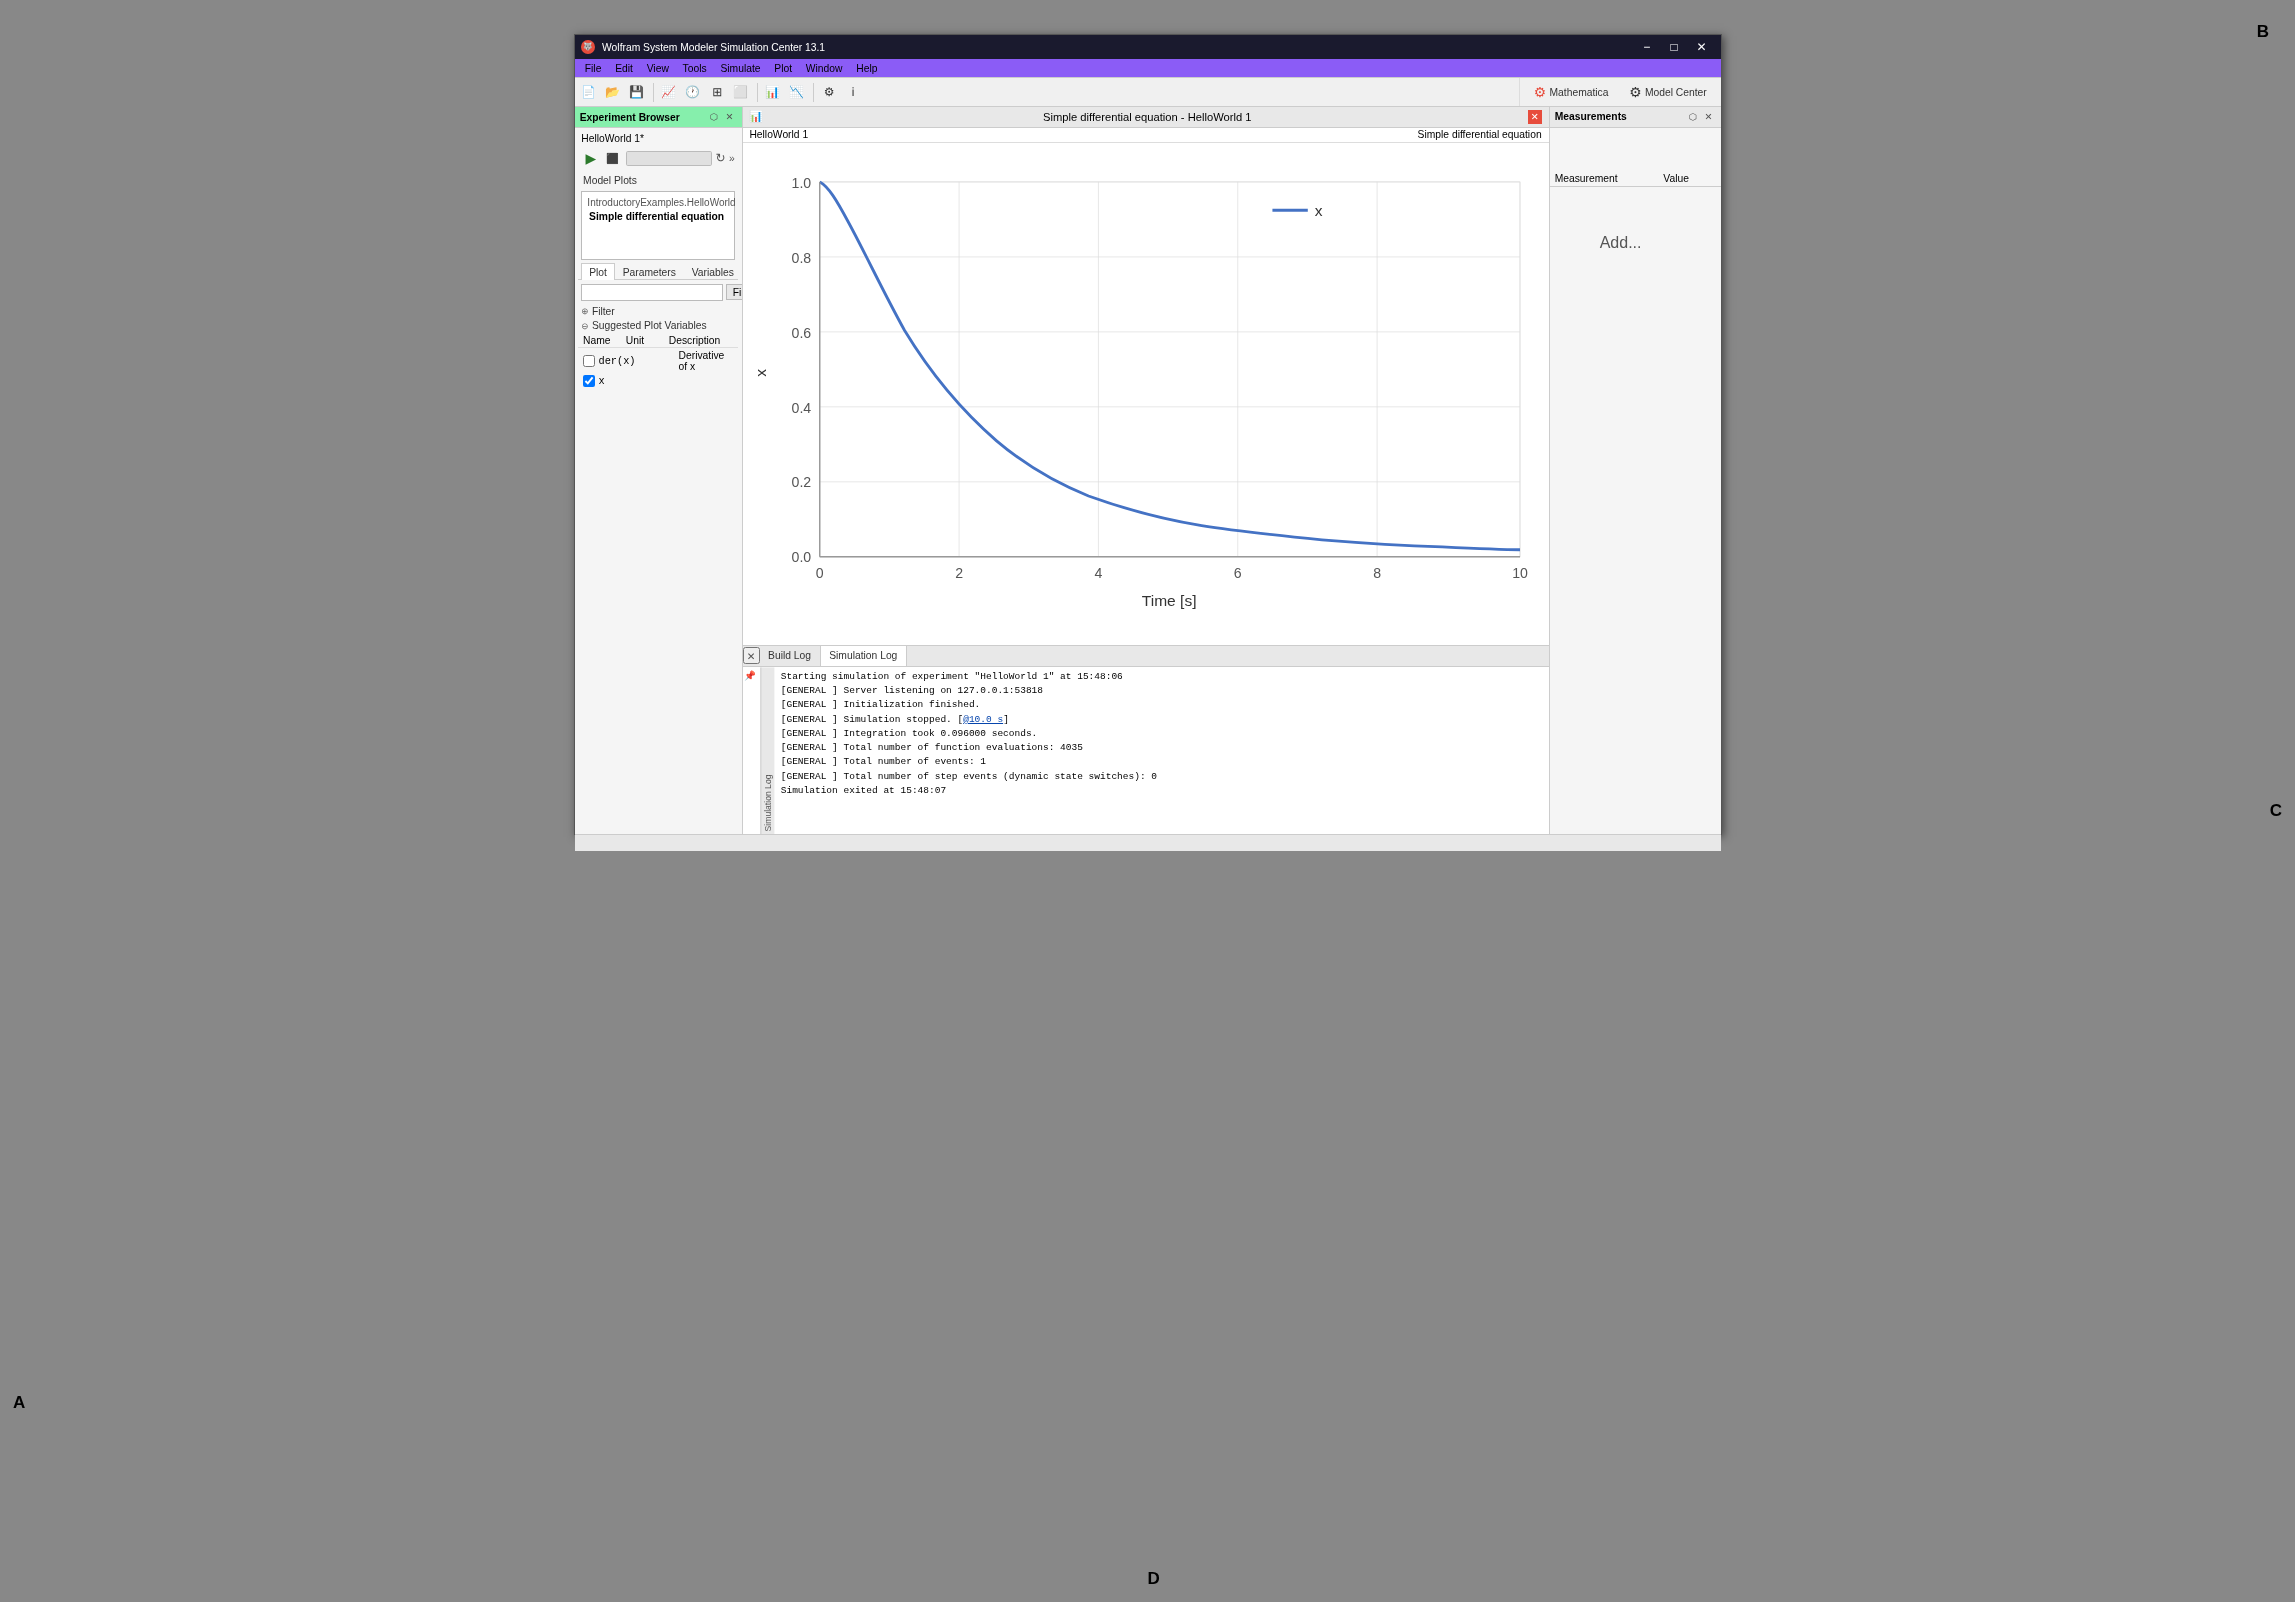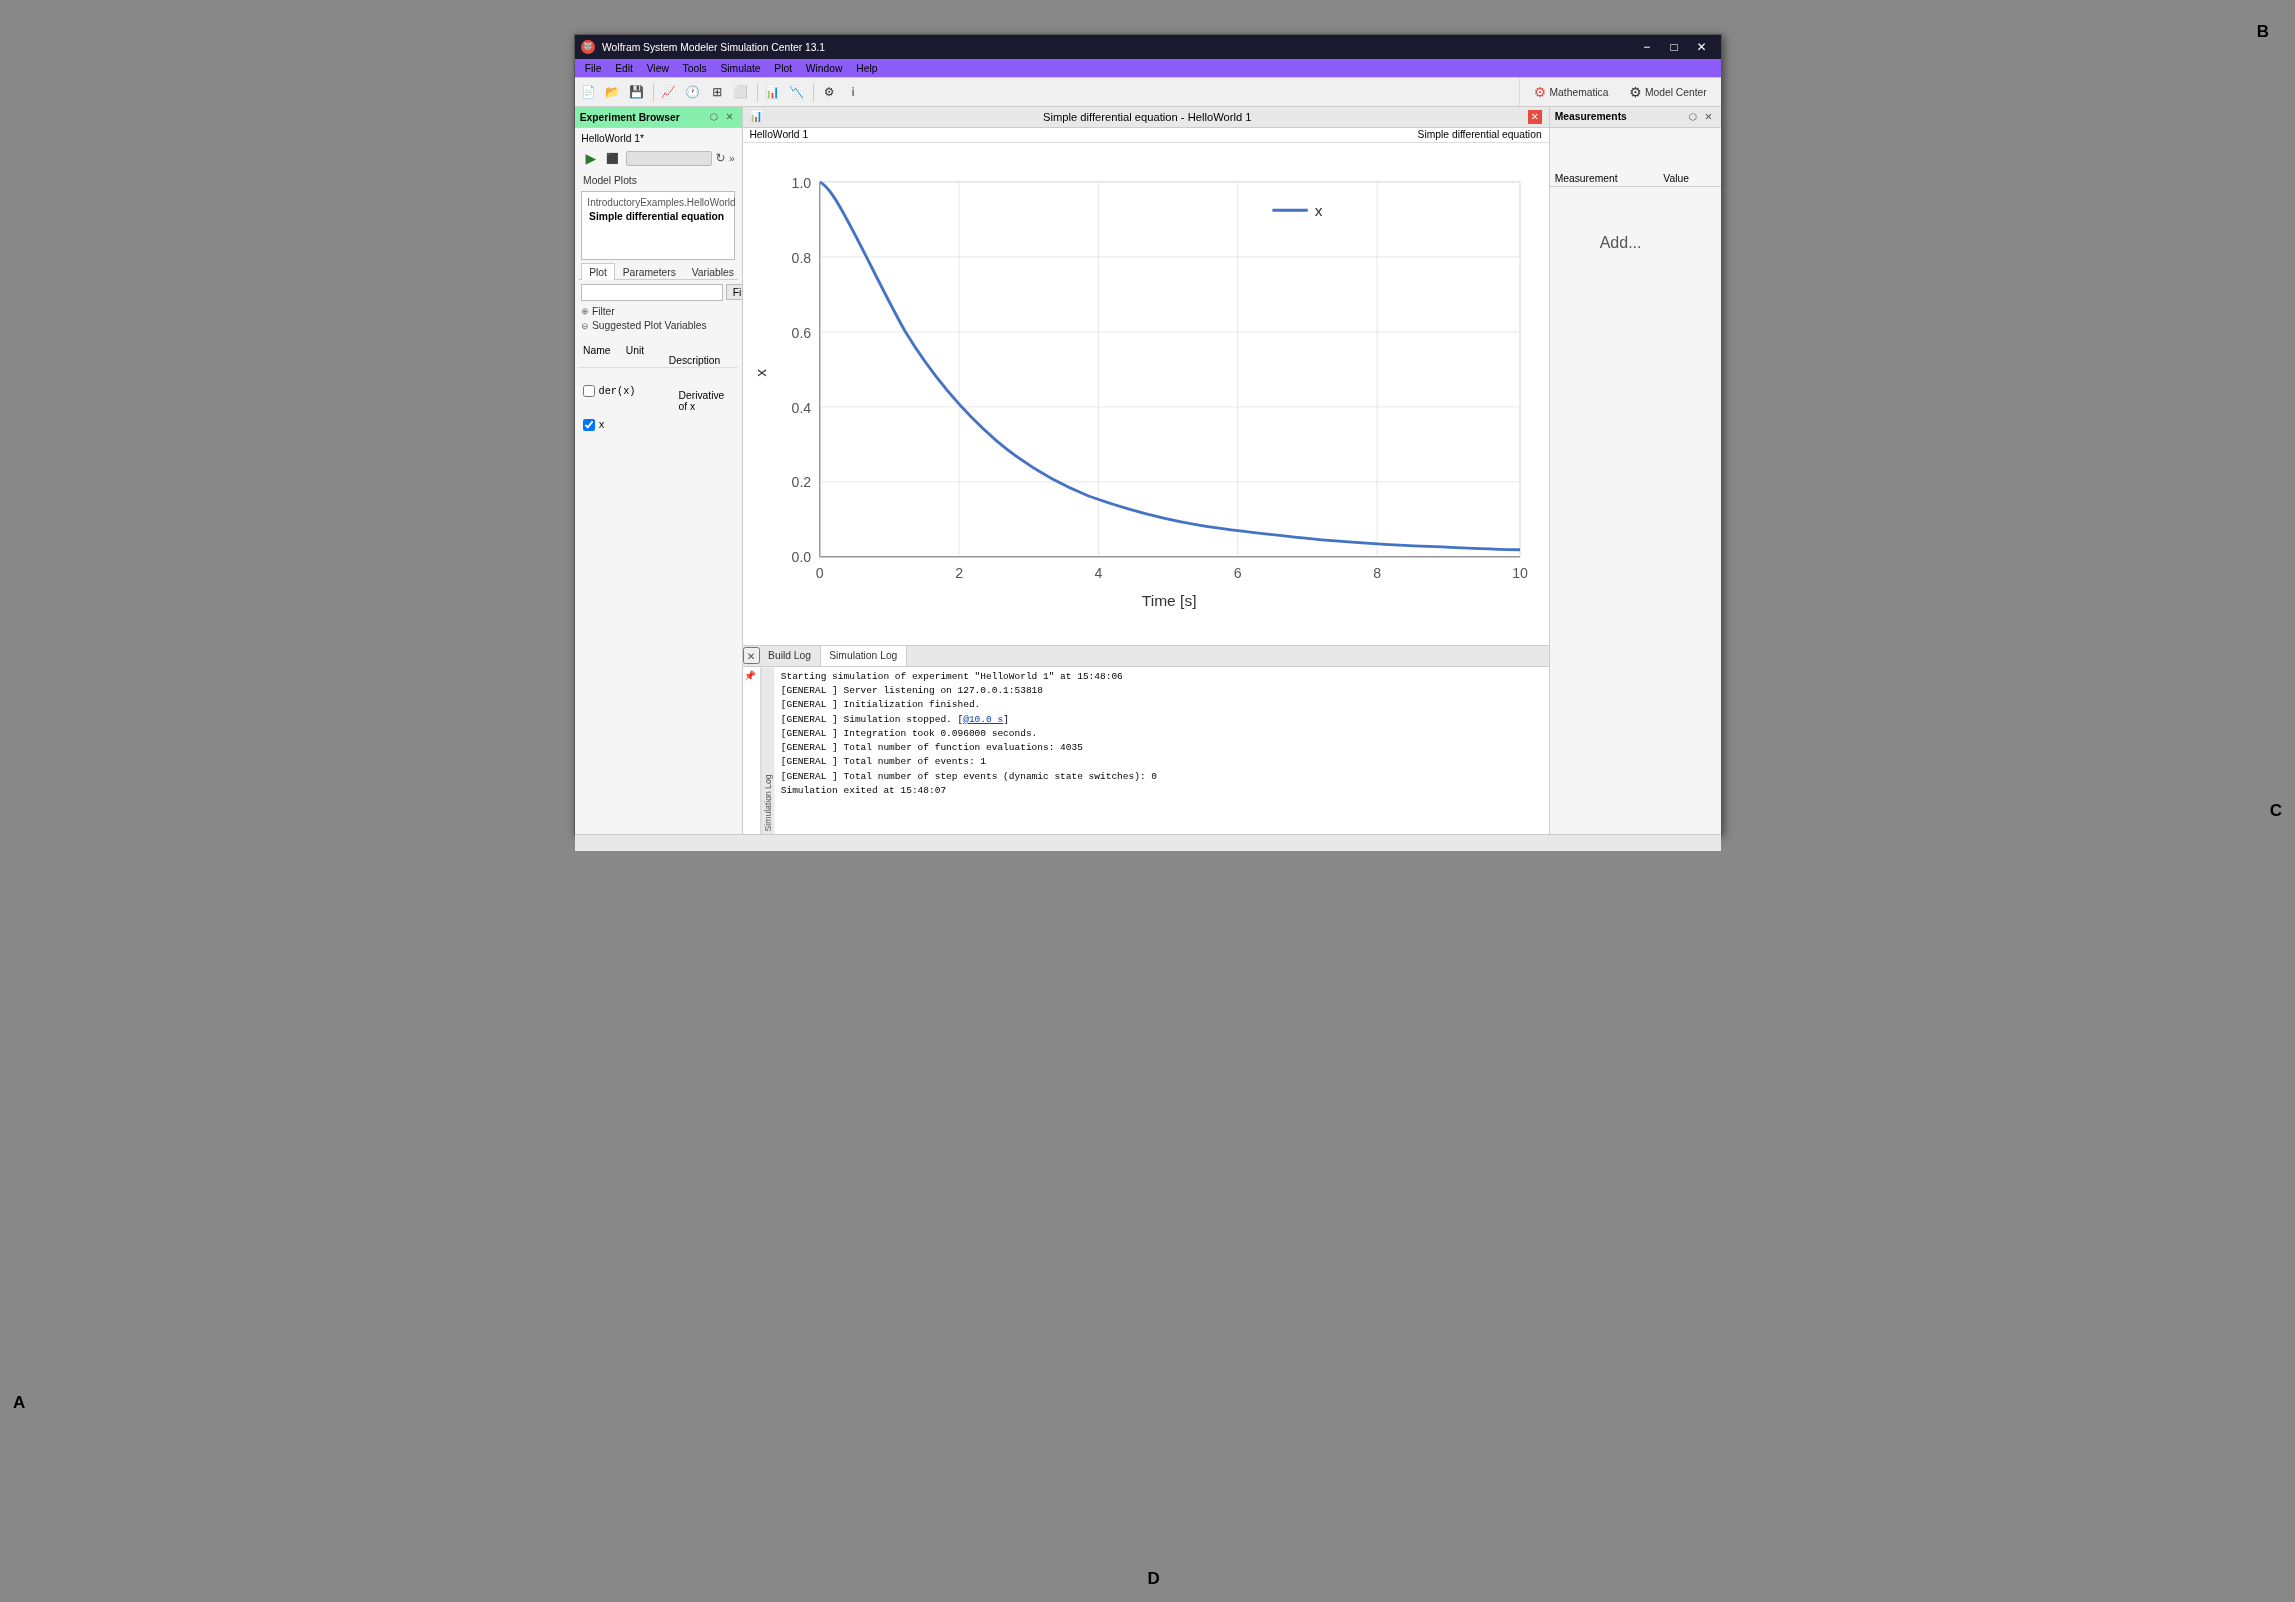--- a/index.html
+++ b/index.html
@@ -56,21 +56,21 @@
     .find-btn { padding: 1.7px 5.2px; font-size: 10.3px; background: #e8e8e8; border: 0.9px solid #bbb; cursor: pointer; }
 
     
     .collapsible-header { display: flex; align-items: center; gap: 3.4px; padding: 1.7px 3.4px; font-size: 10.3px; cursor: pointer; color: #333; }
     .collapsible-icon { font-size: 8.6px; color: #666; }
 
     
     .variables-header { display: flex; padding: 1.7px 5.2px; font-size: 10.3px; color: #000; border-bottom: 0.9px solid #ddd; font-weight: 500; align-items: center; }
     .col-name { flex: 1; }
     .col-unit { width: 43px; }
-    .col-desc { flex: 1.5; margin-top: 20px; }
+    .col-desc { flex: 1.5; }
     .var-row { display: flex; align-items: center; padding: 1.7px 5.2px; font-size: 10.3px; }
     .var-checkbox { width: 12px; height: 12px; margin-right: 3.4px; }
     .var-name { font-size: 10.3px; color: #000; font-family: Liberation Mono, monospace; }
 
     
     .center-area { flex: 1; display: flex; flex-direction: column; overflow: hidden; }
     .plot-header { background: #e8e8e8; border-bottom: 0.9px solid #ccc; padding: 3.4px 6.9px; font-size: 10.3px; display: flex; align-items: center; justify-content: space-between; height: 20.6px; }
     .plot-title { font-size: 11.2px; font-weight: 500; flex: 1; text-align: center; }
     .plot-subheader { display: flex; justify-content: space-between; padding: 1.7px 6.9px; font-size: 10.3px; border-bottom: 0.9px solid #ddd; background: white; }
 

